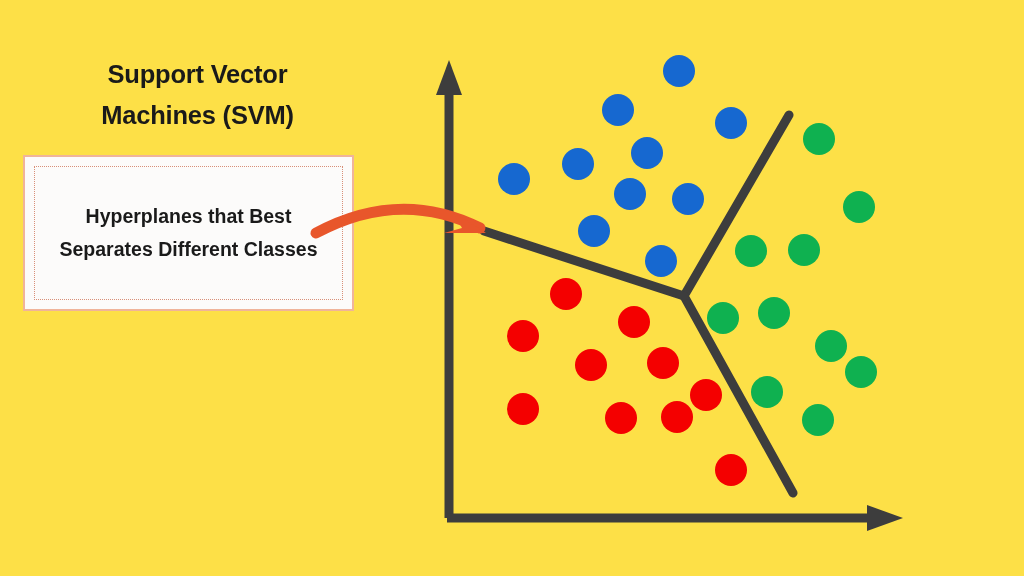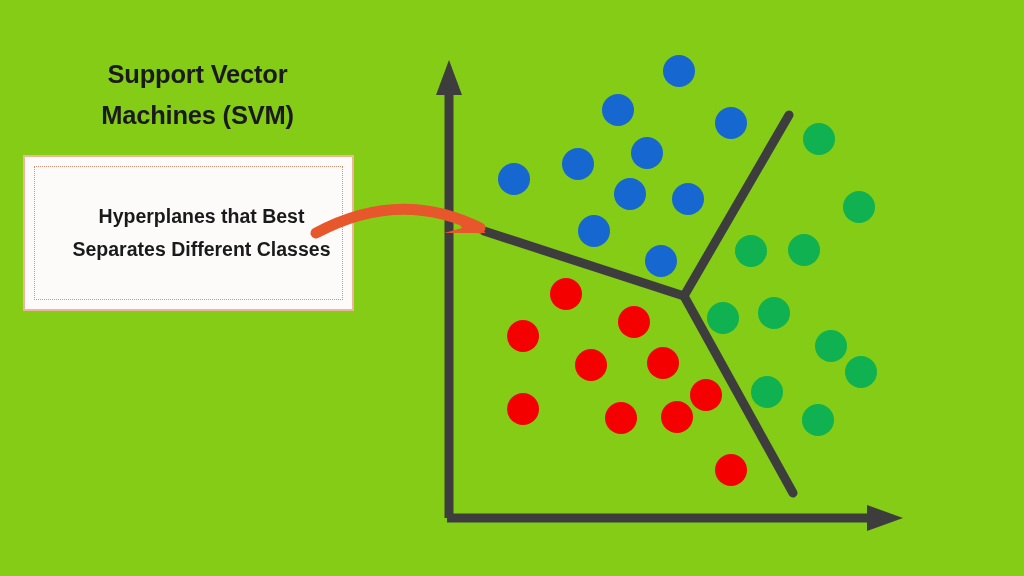--- a/index.html
+++ b/index.html
@@ -68,34 +68,33 @@
     justify-content: center;
     text-align: center;
     font-family: "Liberation Sans", sans-serif;
     font-weight: bold;
     font-size: 19.5px;
     line-height: 33px;
     color: #1a1a1a;
     white-space: pre-line;
     padding: 0 8px;
     box-sizing: border-box;
-    margin-left: 13px;
   }
   .hidden-label {
     position: absolute;
     width: 1px; height: 1px;
     overflow: hidden;
     clip: rect(0 0 0 0);
     white-space: nowrap;
   }
 </style>
 </head>
 <body>
 
-<div id="stage" style="background: #84cc16;">
+<div id="stage" style="background: #fde047;">
 
   <div class="title">Support Vector
 Machines (SVM)</div>
 
   <div class="callout-box">
     <div class="callout-inner"></div>
     <div class="callout-text">Hyperplanes that Best
 Separates Different Classes</div>
   </div>
 

